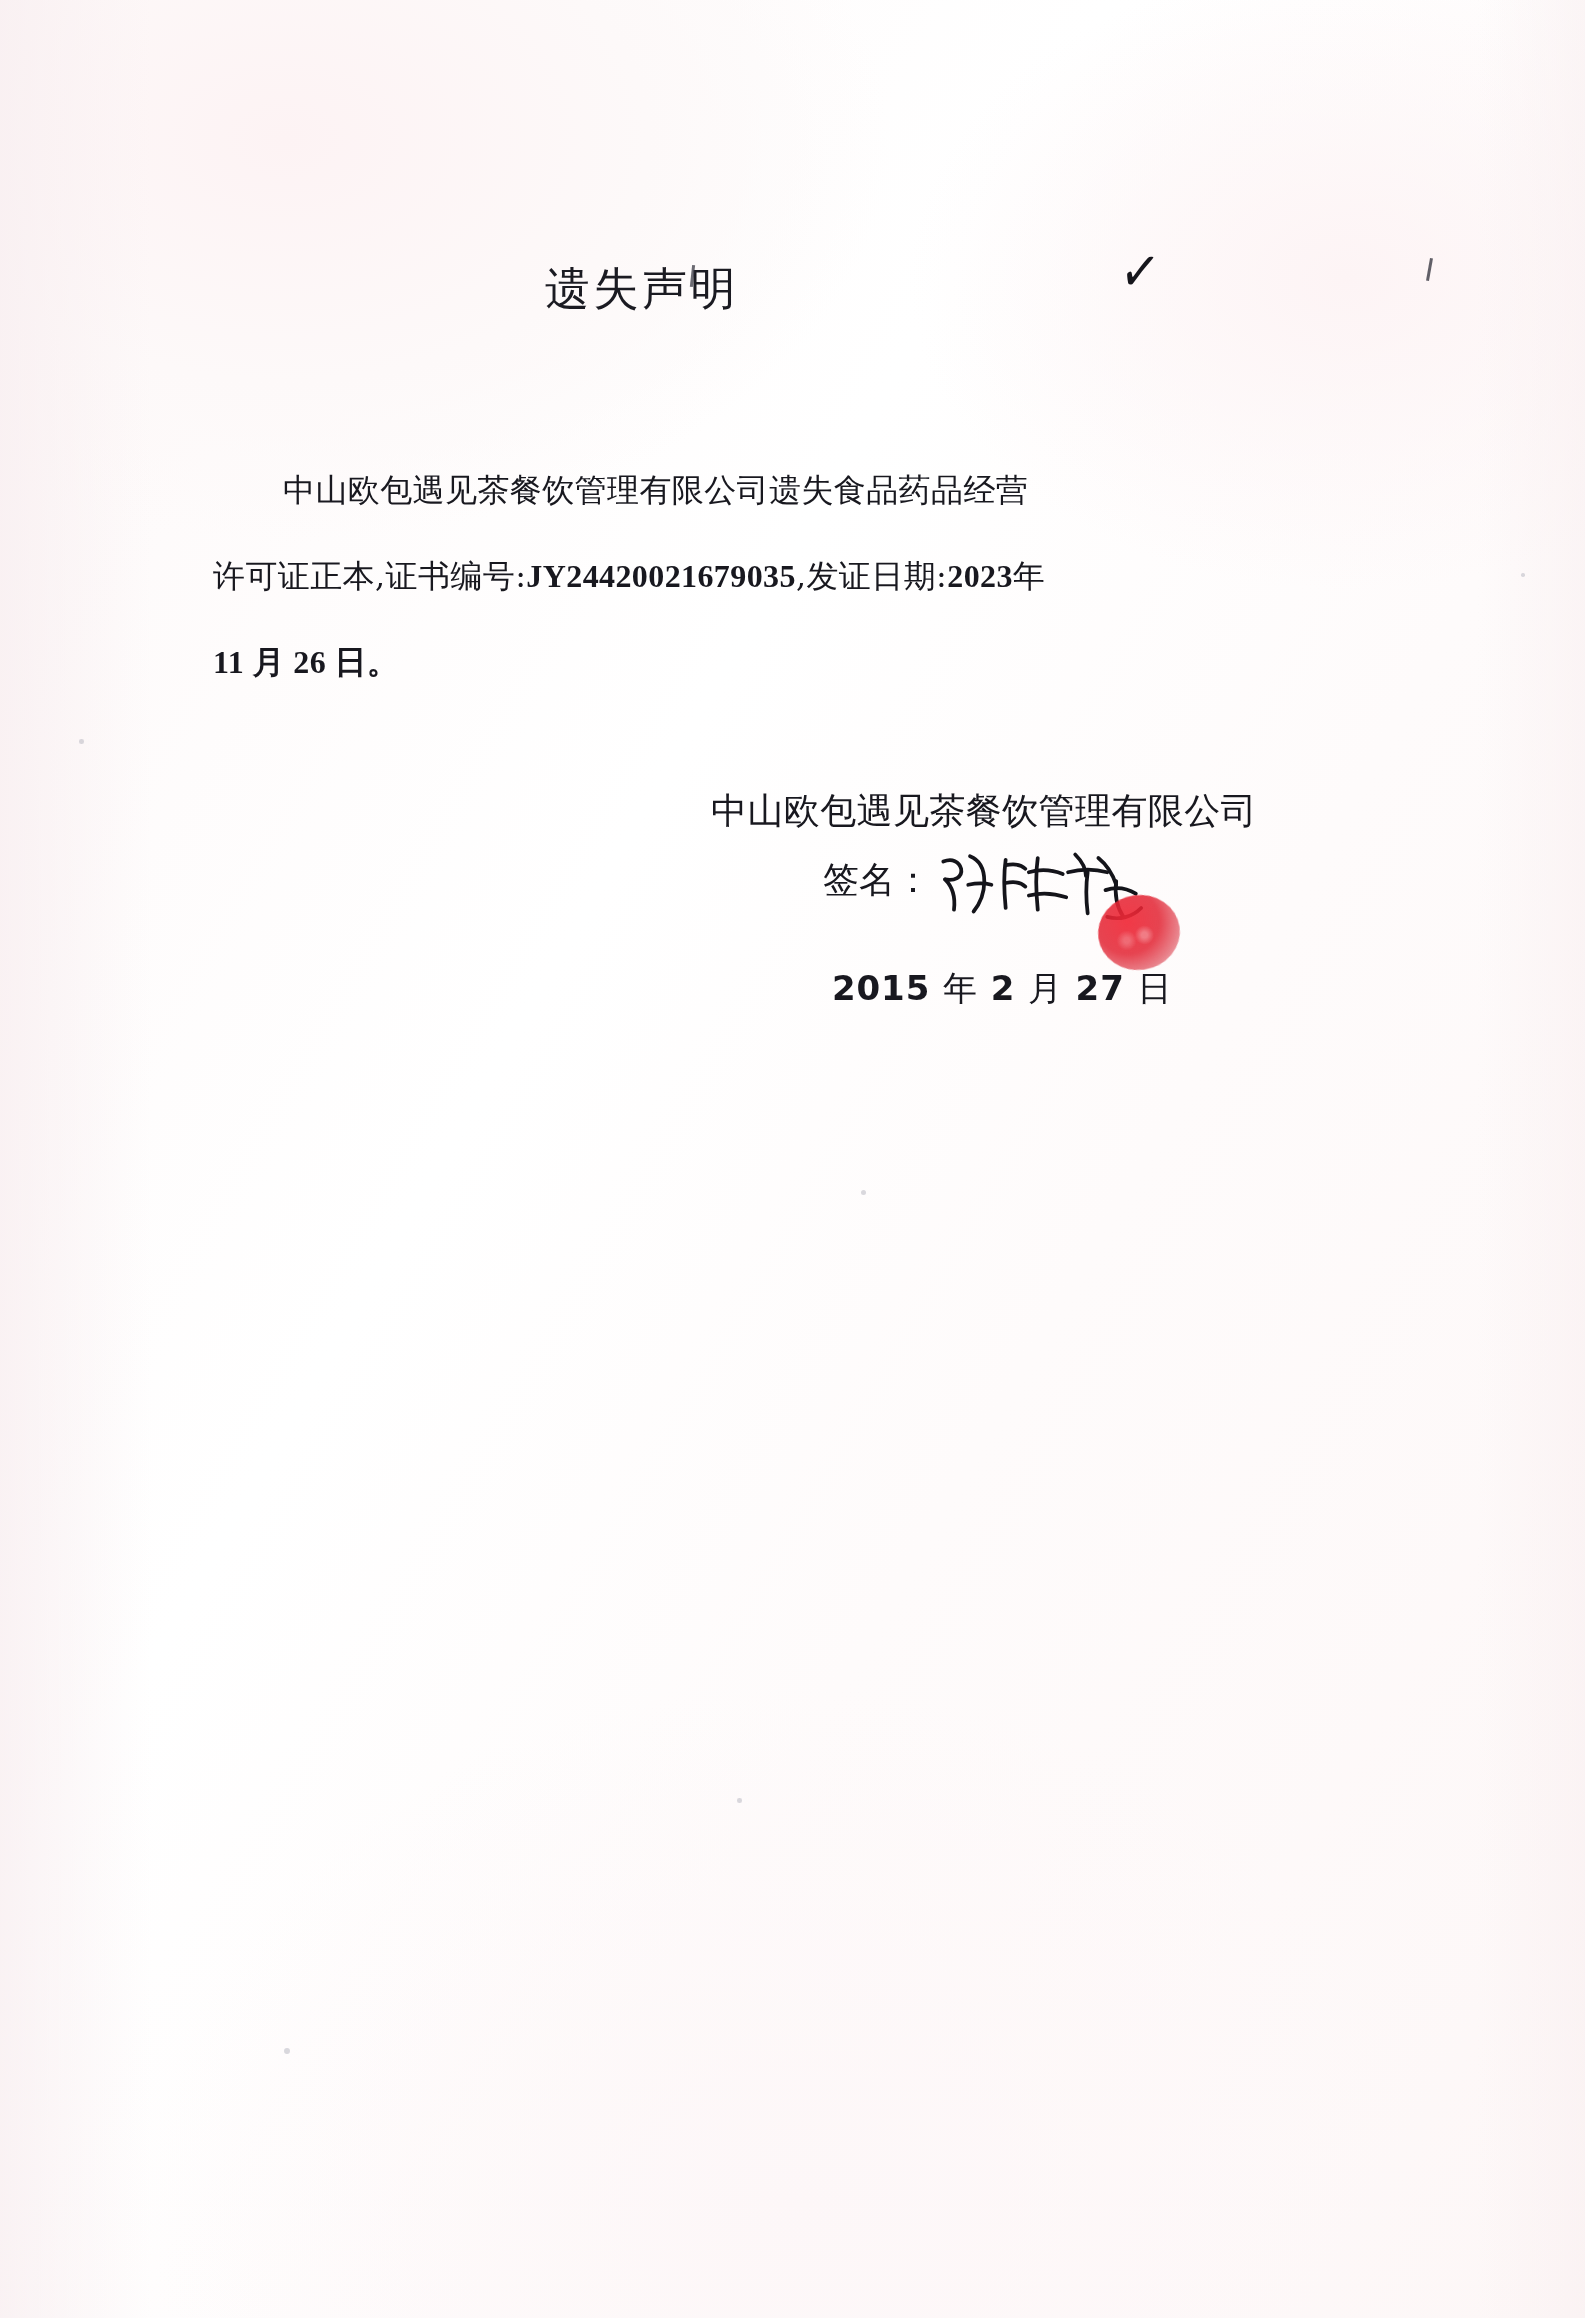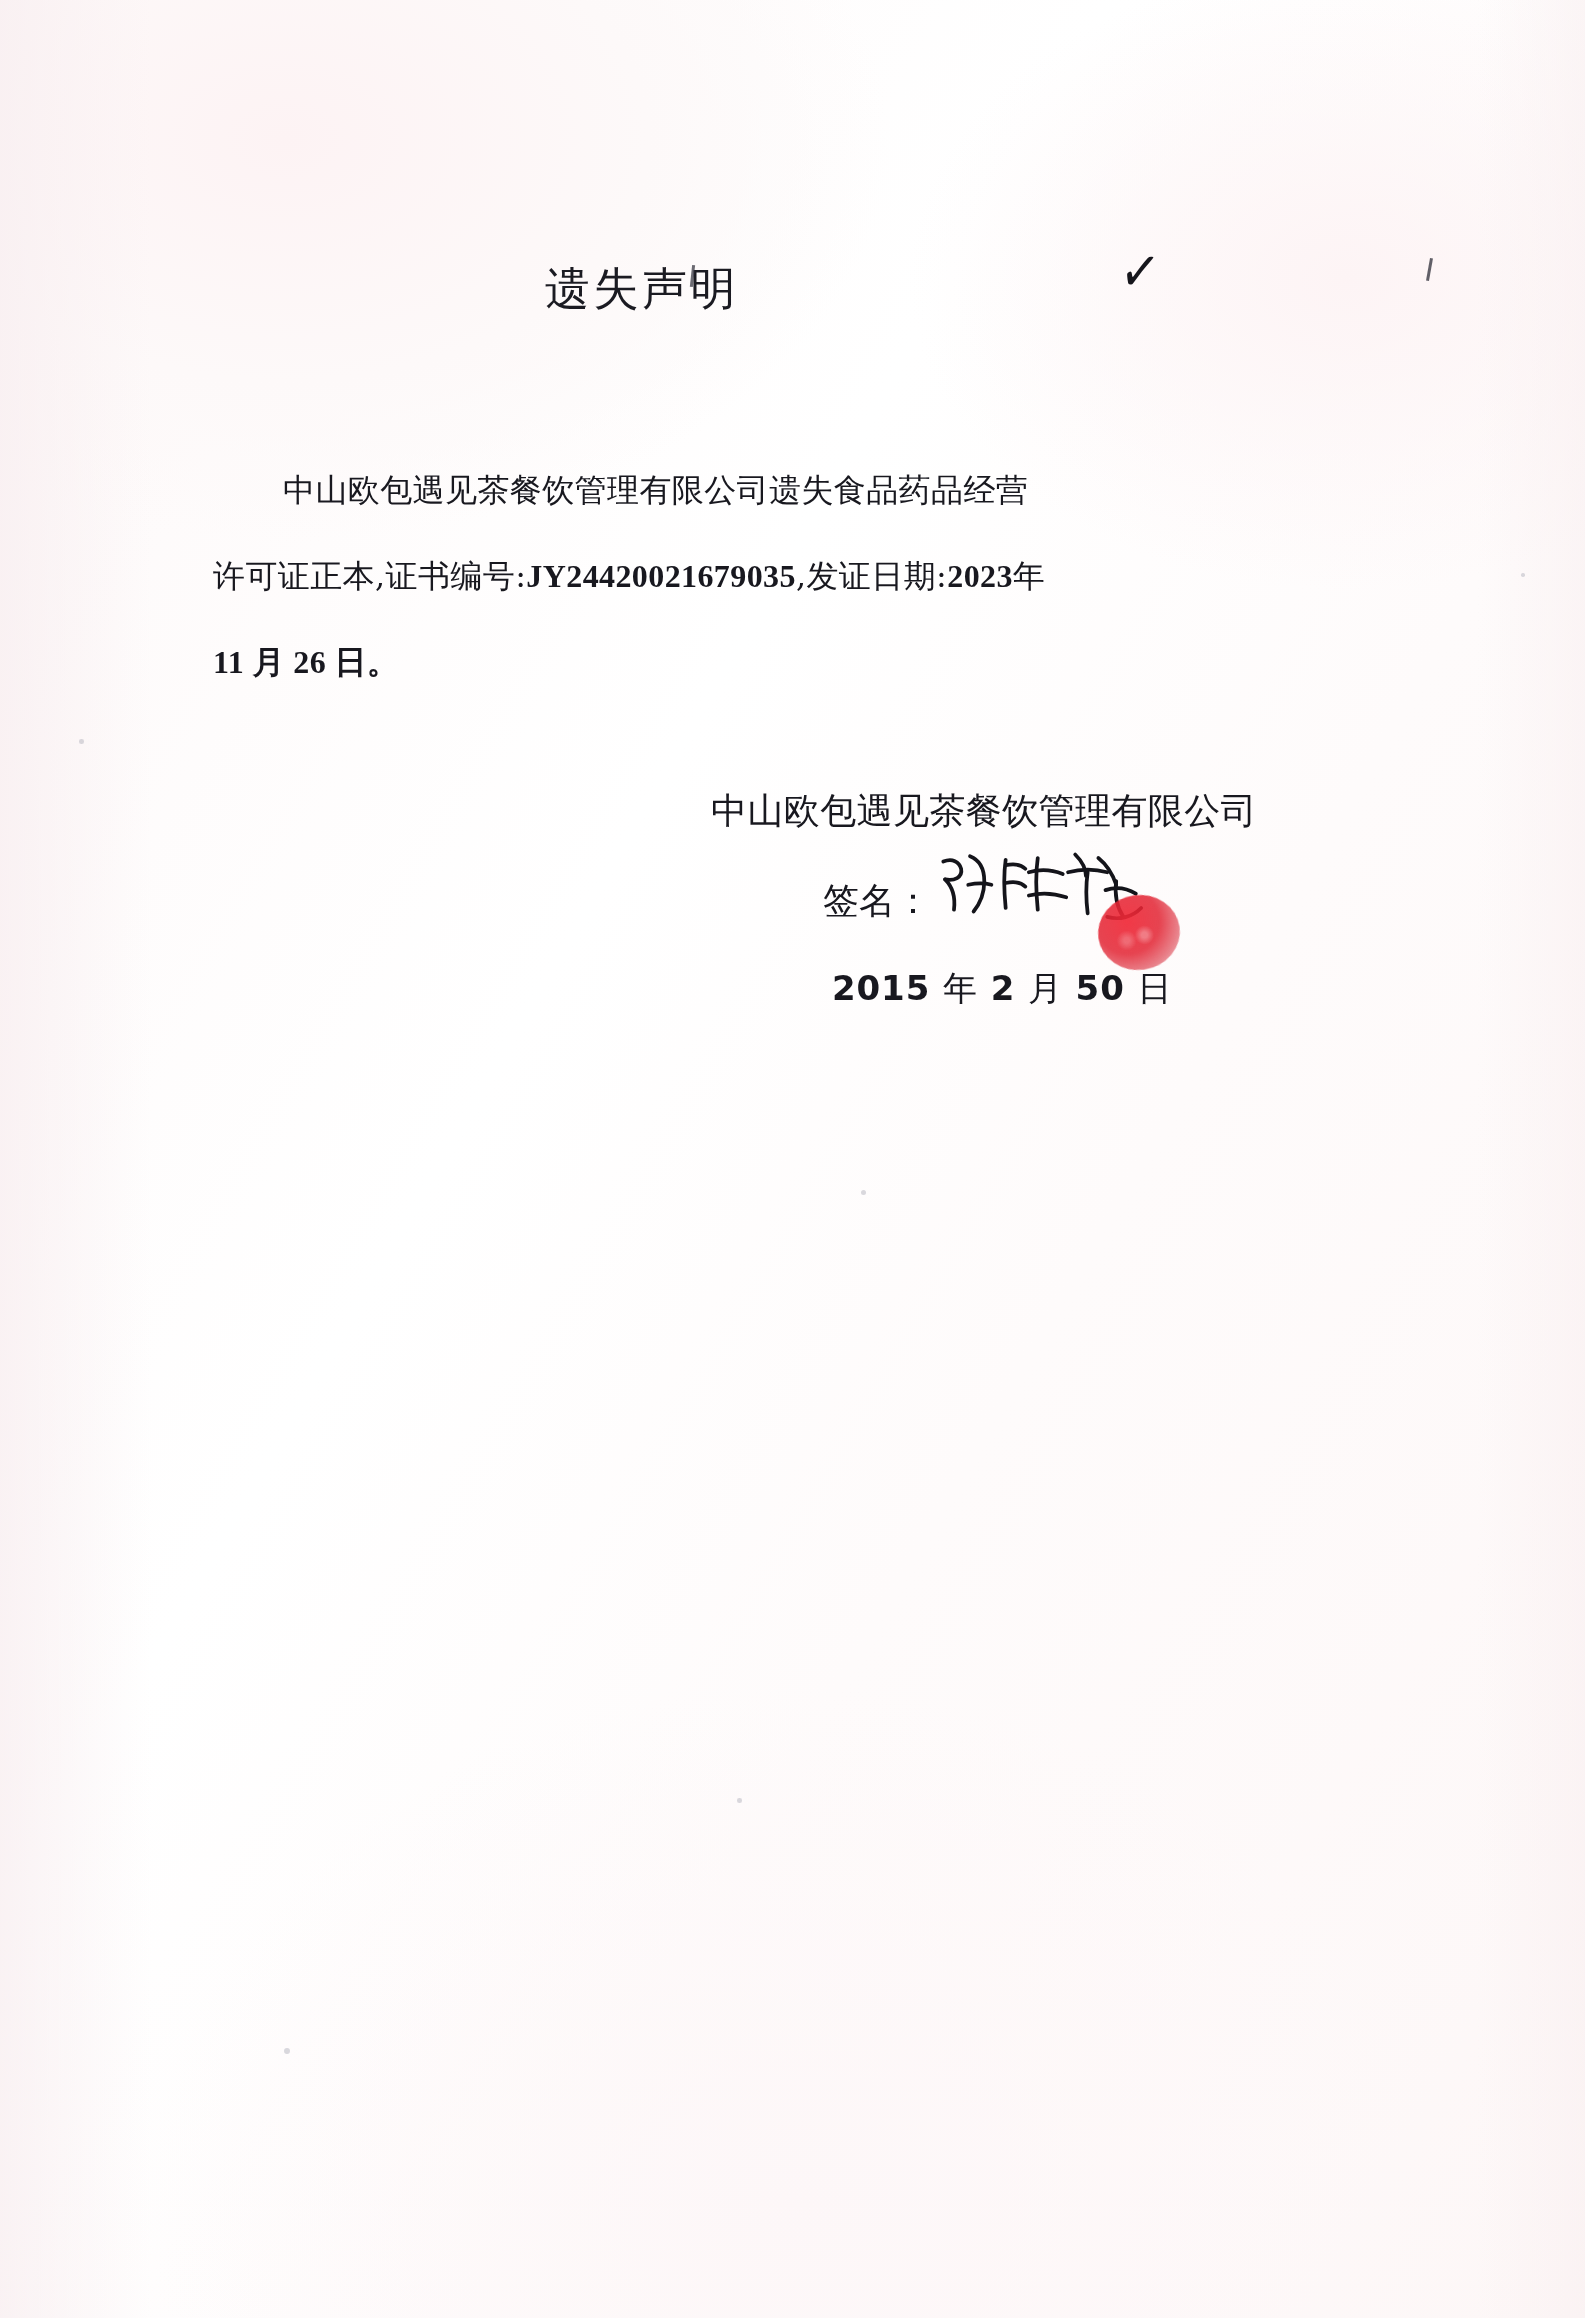--- a/index.html
+++ b/index.html
@@ -115,21 +115,21 @@
     top: 0;
     font-family: "DejaVu Serif", "Liberation Serif", serif;
     font-size: 36px;
     color: #18181f;
     letter-spacing: 0.4px;
     white-space: nowrap;
   }
   .sig-name-row {
     position: absolute;
     left: 823px;
-    top: 90px;
+    top: 69px;
     font-family: "DejaVu Serif", "Liberation Serif", serif;
     font-size: 36px;
     color: #18181f;
     white-space: nowrap;
   }
   .handwriting {
     position: absolute;
     left: 932px;
     top: 55px;
     width: 224px;
@@ -234,21 +234,21 @@
           <path d="M206 44 C204 60 206 72 214 84"></path>
           <path d="M196 84 C210 88 224 84 234 74"></path>
         </g>
       </svg>
 
       <div class="sig-date">
         <span>2015</span>
         <span class="cn">年</span>
         <span>2</span>
         <span class="cn">月</span>
-        <span>50</span>
+        <span>27</span>
         <span class="cn">日</span>
       </div>
 
     </div>
   </div>
 
   <div class="stamp"></div>
   <div class="stamp-speckle"></div>
 
 </div>

